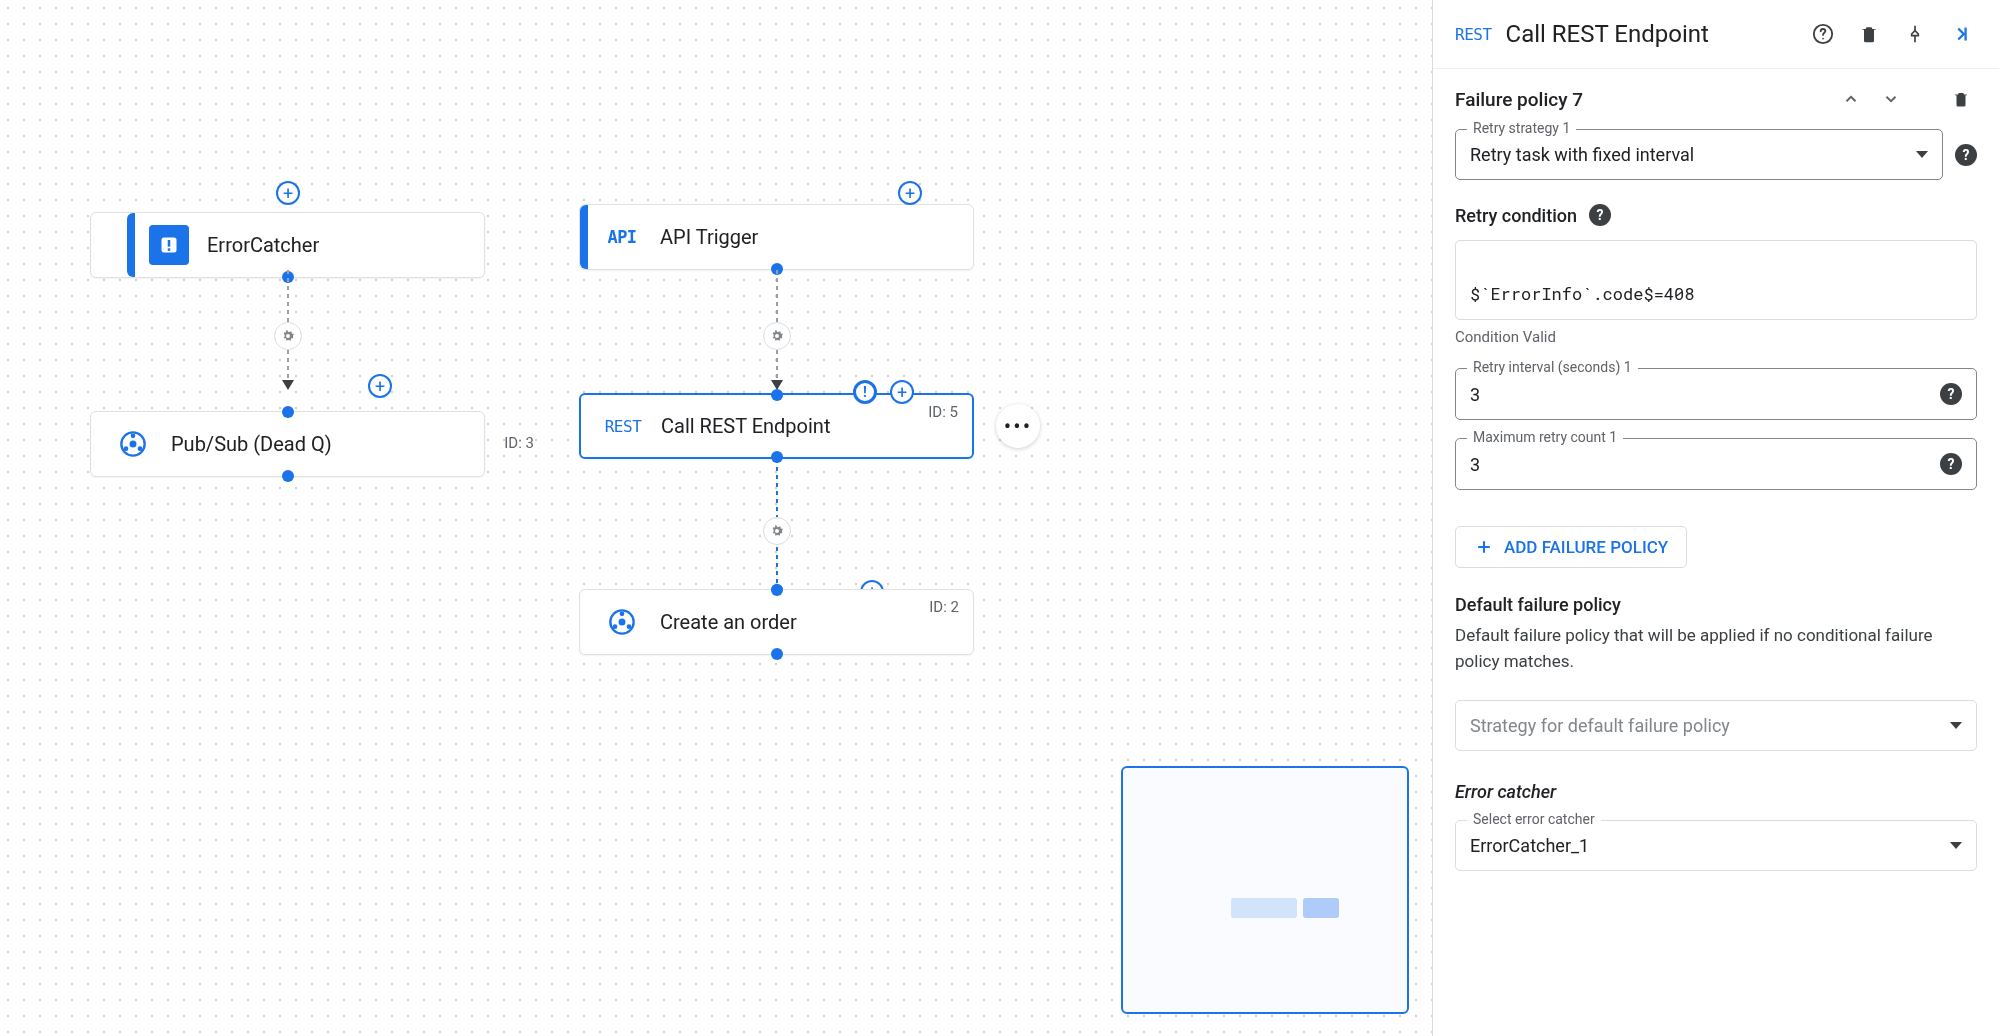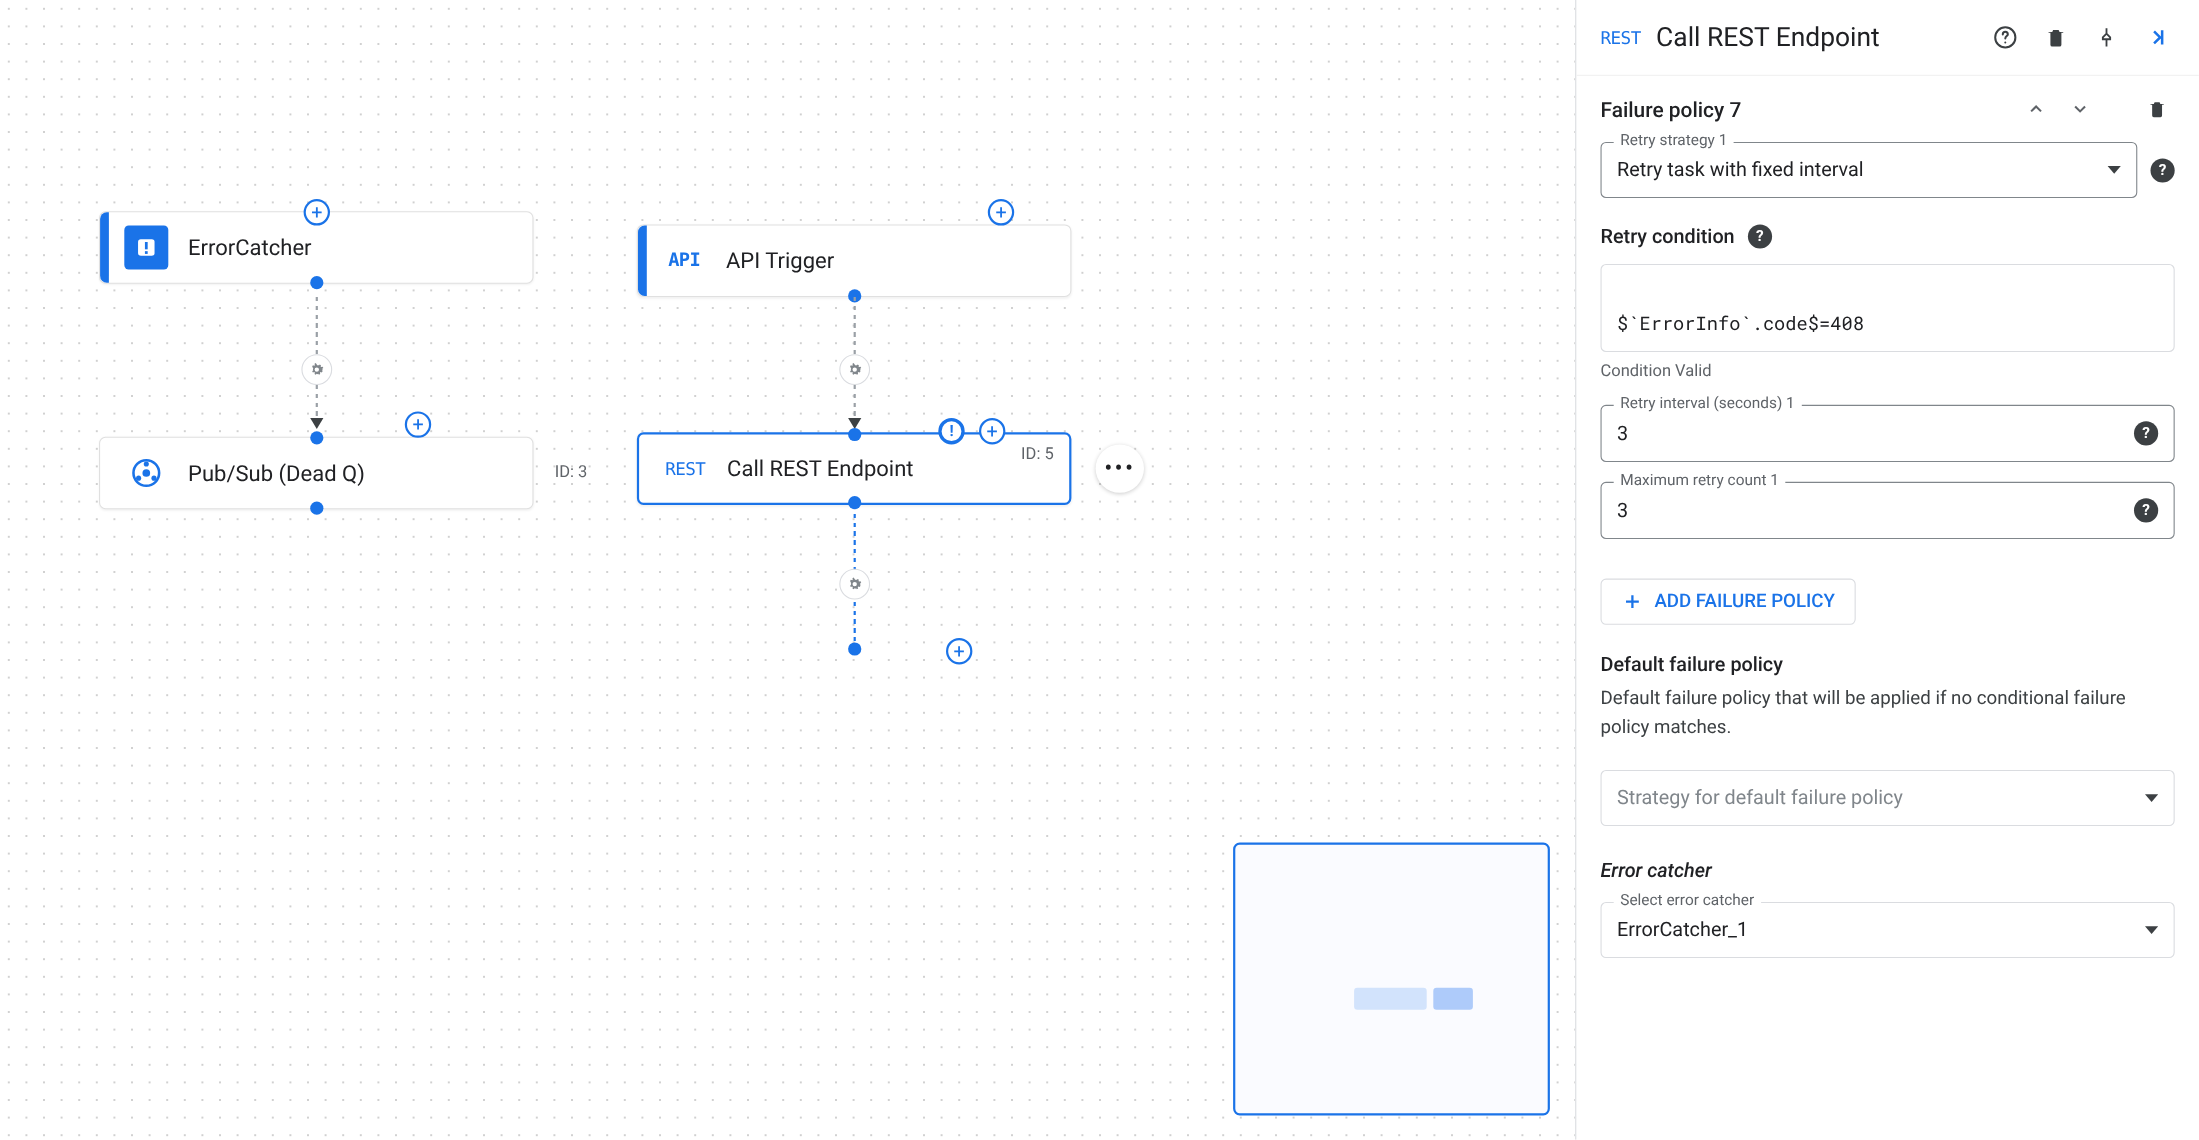--- a/index.html
+++ b/index.html
@@ -252,21 +252,21 @@
   background: #fff;
   display:inline-flex; align-items:center; justify-content:center;
   color:#1a73e8; font-weight:bold; font-size:14px;
 }
 </style>
 </head>
 <body>
 
 <div class="canvas">
 
-  <div class="node blue-accent" style="top:192px; left:90px;">
+  <div class="node blue-accent" style="top:212px; left:90px;padding-left:36px;">
     <div class="accent"></div>
     <div class="icon-wrap" style="background:#1a73e8;">
       <svg width="20" height="20" viewBox="0 0 24 24">
           <rect x="3" y="3" width="18" height="18" rx="3" fill="#fff"></rect>
           <rect x="10.5" y="6" width="3" height="8" fill="#1a73e8"></rect>
           <rect x="10.5" y="16" width="3" height="3" fill="#1a73e8"></rect>
         </svg>
     </div>
     <div class="label">ErrorCatcher</div>
     <div class="port bottom"></div>
@@ -276,21 +276,21 @@
   <div style="position:absolute; top:270px; left:90px; width:395px;">
     <div class="edge" style="top:0; height:115px;"></div>
     <div class="gear" style="top:52px;">
       <svg width="16" height="16" viewBox="0 0 24 24" fill="#80868b">
           <path d="M19.4 13l.6-1-.6-1 1.5-1.2-1-1.7-1.9.5-.8-.8.5-1.9-1.7-1-1.2 1.5-1-.6-1 .6L10.6 3l-1.7 1 .5 1.9-.8.8-1.9-.5-1 1.7L7.2 11l-.6 1 .6 1-1.5 1.2 1 1.7 1.9-.5.8.8-.5 1.9 1.7 1 1.2-1.5 1 .6 1-.6 1.2 1.5 1.7-1-.5-1.9.8-.8 1.9.5 1-1.7L19.4 13zM12 15a3 3 0 110-6 3 3 0 010 6z"></path>
         </svg>
     </div>
     <div class="arrow-head" style="top:110px;"></div>
   </div>
 
-  <div class="node" style="top:397px; left:90px;">
+  <div class="node" style="top:411px; left:90px;">
     <div class="accent" style="background:transparent;"></div>
     <div class="icon-wrap">
       <svg width="28" height="28" viewBox="0 0 24 24">
           <circle cx="12" cy="12" r="10" fill="none" stroke="#1a73e8" stroke-width="2"></circle>
           <circle cx="12" cy="12" r="3" fill="#1a73e8"></circle>
           <circle cx="12" cy="5" r="2" fill="#1a73e8"></circle>
           <circle cx="18" cy="16" r="2" fill="#1a73e8"></circle>
           <circle cx="6" cy="16" r="2" fill="#1a73e8"></circle>
         </svg>
     </div>
@@ -339,20 +339,36 @@
     <div class="edge" style="top:0; height:130px; background:repeating-linear-gradient(to bottom,#1a73e8 0 4px,transparent 4px 8px);"></div>
     <div class="gear" style="top:58px;">
       <svg width="16" height="16" viewBox="0 0 24 24" fill="#80868b">
           <path d="M19.4 13l.6-1-.6-1 1.5-1.2-1-1.7-1.9.5-.8-.8.5-1.9-1.7-1-1.2 1.5-1-.6-1 .6L10.6 3l-1.7 1 .5 1.9-.8.8-1.9-.5-1 1.7L7.2 11l-.6 1 .6 1-1.5 1.2 1 1.7 1.9-.5.8.8-.5 1.9 1.7 1 1.2-1.5 1 .6 1-.6 1.2 1.5 1.7-1-.5-1.9.8-.8 1.9.5 1-1.7L19.4 13zM12 15a3 3 0 110-6 3 3 0 010 6z"></path>
         </svg>
     </div>
     <div style="position:absolute; top:125px; left:50%; transform:translateX(-50%); width:12px; height:12px; background:#1a73e8; border-radius:50%;"></div>
   </div>
   <div class="add-circle" style="top:580px; left:860px;">+</div>
 
+  <div class="node" style="top:589px; left:579px;">
+    <div class="accent" style="background:transparent;"></div>
+    <div class="icon-wrap">
+      <svg width="28" height="28" viewBox="0 0 24 24">
+          <circle cx="12" cy="12" r="10" fill="none" stroke="#1a73e8" stroke-width="2"></circle>
+          <circle cx="12" cy="12" r="3" fill="#1a73e8"></circle>
+          <circle cx="12" cy="5" r="2" fill="#1a73e8"></circle>
+          <circle cx="18" cy="16" r="2" fill="#1a73e8"></circle>
+          <circle cx="6" cy="16" r="2" fill="#1a73e8"></circle>
+        </svg>
+    </div>
+    <div class="label">Create an order</div>
+    <div class="id-badge">ID: 2</div>
+    <div class="port top"></div>
+    <div class="port bottom"></div>
+  </div>
 
 </div>
 
 <div class="minimap">
   <div class="mm-item" style="top:130px; left:108px; width:66px; height:20px;"></div>
   <div class="mm-item" style="top:130px; left:180px; width:36px; height:20px; background:#aecbfa;"></div>
 </div>
 
 <div class="side-panel">
   <div class="panel-header">

